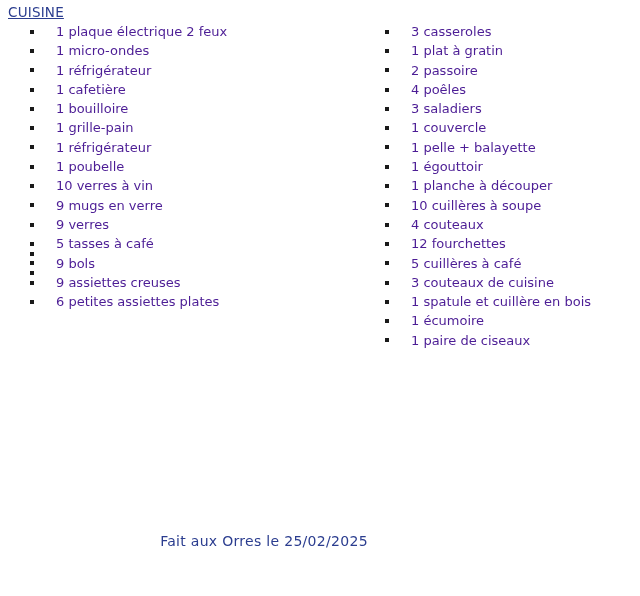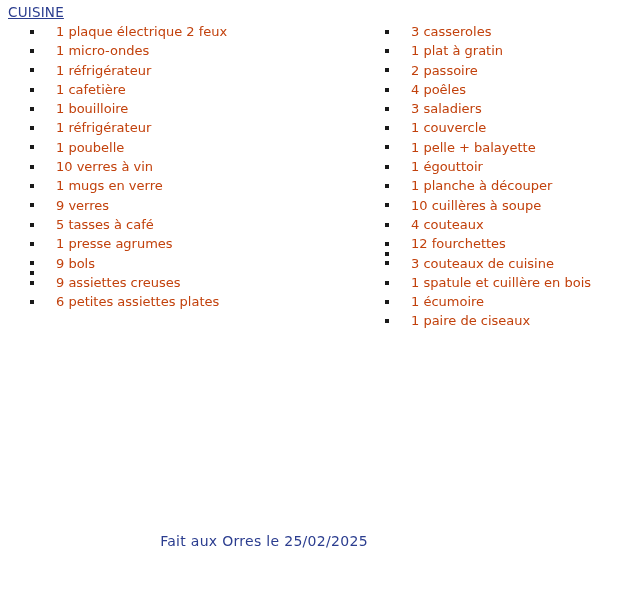--- a/index.html
+++ b/index.html
@@ -48,21 +48,21 @@
 
   ul.items {
     list-style: none;
     margin: 0;
     padding: 0;
   }
   ul.items li {
     position: relative;
     font-size: 13px;
     line-height: 19.3px;
-    color: #c2410c;
+    color: #4c1d95;
     padding-left: 26px;
     white-space: nowrap;
   }
   ul.items li .bullet {
     position: absolute;
     left: 0;
     top: 50%;
     transform: translateY(-50%);
     width: 4px;
     height: 4px;
@@ -88,27 +88,28 @@
 
   <div class="section-title">CUISINE</div>
 
   <div class="col col-left">
     <ul class="items">
       <li><span class="bullet"></span><span>1 plaque électrique 2 feux</span></li>
       <li><span class="bullet"></span><span>1 micro-ondes</span></li>
       <li><span class="bullet"></span><span>1 réfrigérateur</span></li>
       <li><span class="bullet"></span><span>1 cafetière</span></li>
       <li><span class="bullet"></span><span>1 bouilloire</span></li>
+      <li><span class="bullet"></span><span>1 grille-pain</span></li>
       <li><span class="bullet"></span><span>1 réfrigérateur</span></li>
       <li><span class="bullet"></span><span>1 poubelle</span></li>
       <li><span class="bullet"></span><span>10 verres à vin</span></li>
-      <li><span class="bullet"></span><span>1 mugs en verre</span></li>
+      <li><span class="bullet"></span><span>9 mugs en verre</span></li>
       <li><span class="bullet"></span><span>9 verres</span></li>
       <li><span class="bullet"></span><span>5 tasses à café</span></li>
-      <li><span class="bullet"></span><span>1 presse agrumes</span></li>
+      <li><span class="bullet"></span></li>
       <li><span class="bullet"></span><span>9 bols</span></li>
       <li><span class="bullet"></span></li>
       <li><span class="bullet"></span><span>9 assiettes creuses</span></li>
       <li><span class="bullet"></span><span>6 petites assiettes plates</span></li>
     </ul>
   </div>
 
   <div class="col col-right">
     <ul class="items">
       <li><span class="bullet"></span><span>3 casseroles</span></li>
@@ -116,21 +117,21 @@
       <li><span class="bullet"></span><span>2 passoire</span></li>
       <li><span class="bullet"></span><span>4 poêles</span></li>
       <li><span class="bullet"></span><span>3 saladiers</span></li>
       <li><span class="bullet"></span><span>1 couvercle</span></li>
       <li><span class="bullet"></span><span>1 pelle + balayette</span></li>
       <li><span class="bullet"></span><span>1 égouttoir</span></li>
       <li><span class="bullet"></span><span>1 planche à découper</span></li>
       <li><span class="bullet"></span><span>10 cuillères à soupe</span></li>
       <li><span class="bullet"></span><span>4 couteaux</span></li>
       <li><span class="bullet"></span><span>12 fourchettes</span></li>
-      <li><span class="bullet"></span></li>
+      <li><span class="bullet"></span><span>5 cuillères à café</span></li>
       <li><span class="bullet"></span><span>3 couteaux de cuisine</span></li>
       <li><span class="bullet"></span><span>1 spatule et cuillère en bois</span></li>
       <li><span class="bullet"></span><span>1 écumoire</span></li>
       <li><span class="bullet"></span><span>1 paire de ciseaux</span></li>
     </ul>
   </div>
 
   <div class="footer">Fait aux Orres le 25/02/2025</div>
 
 </div>

